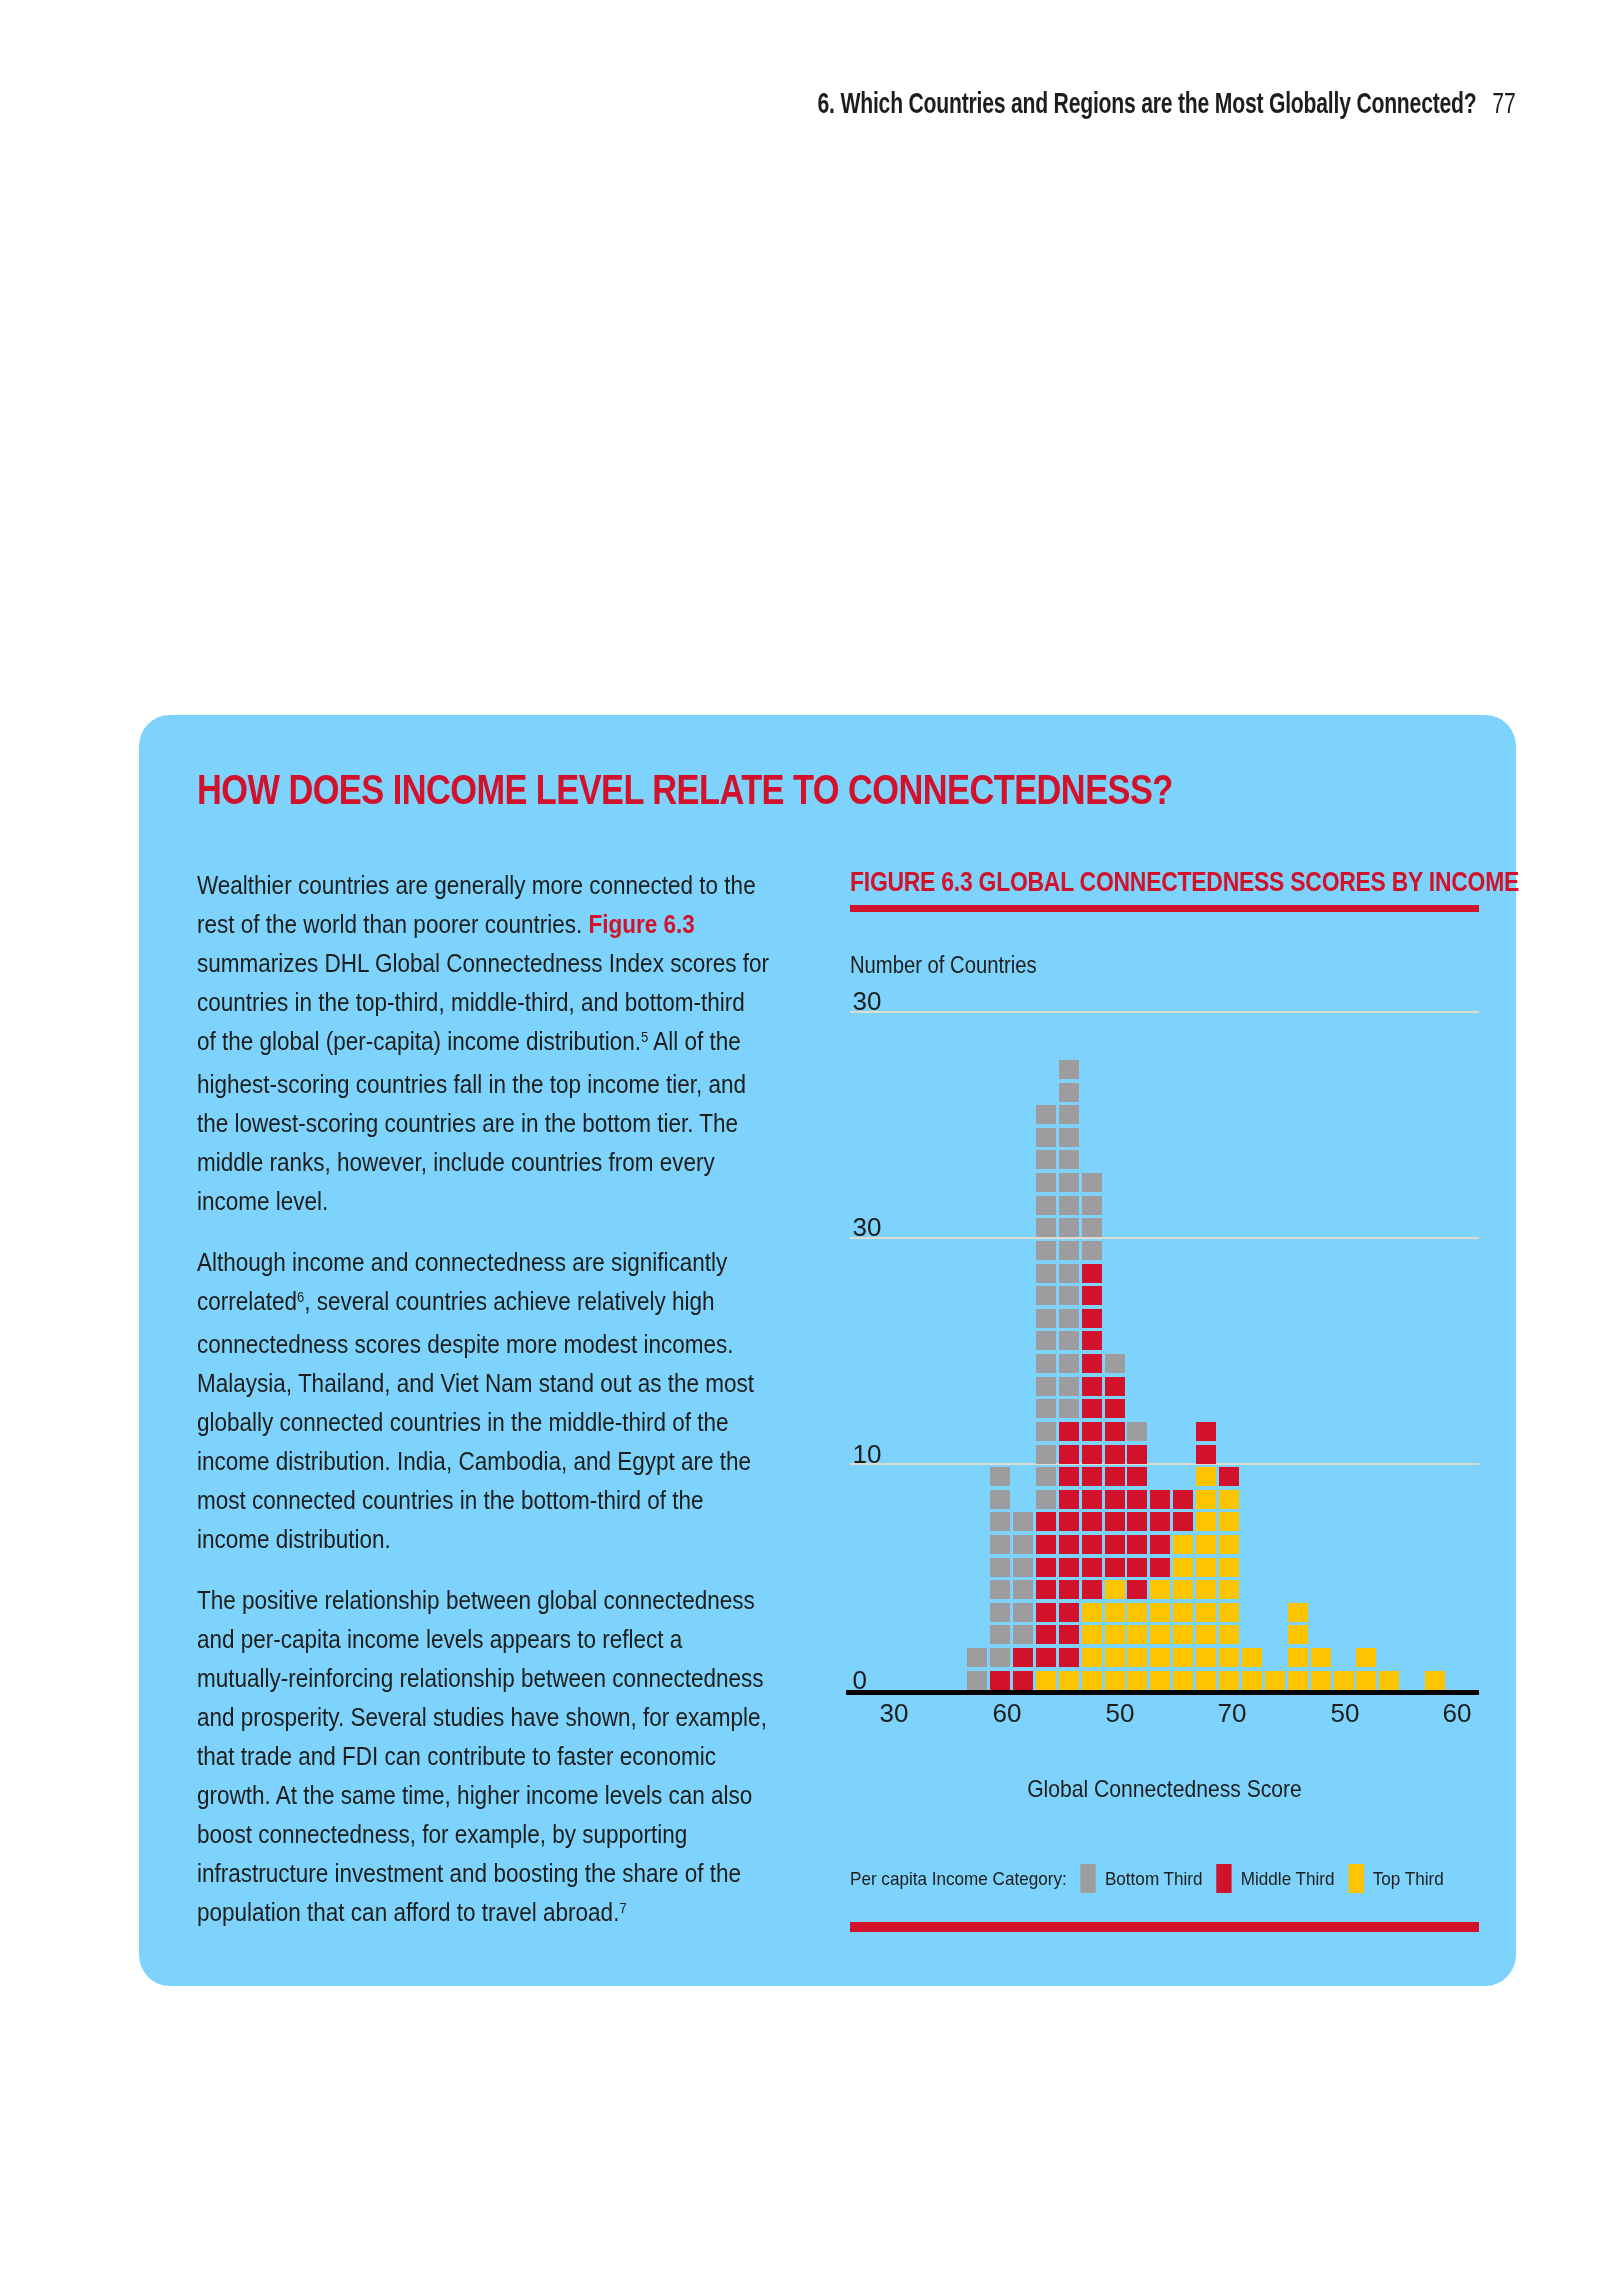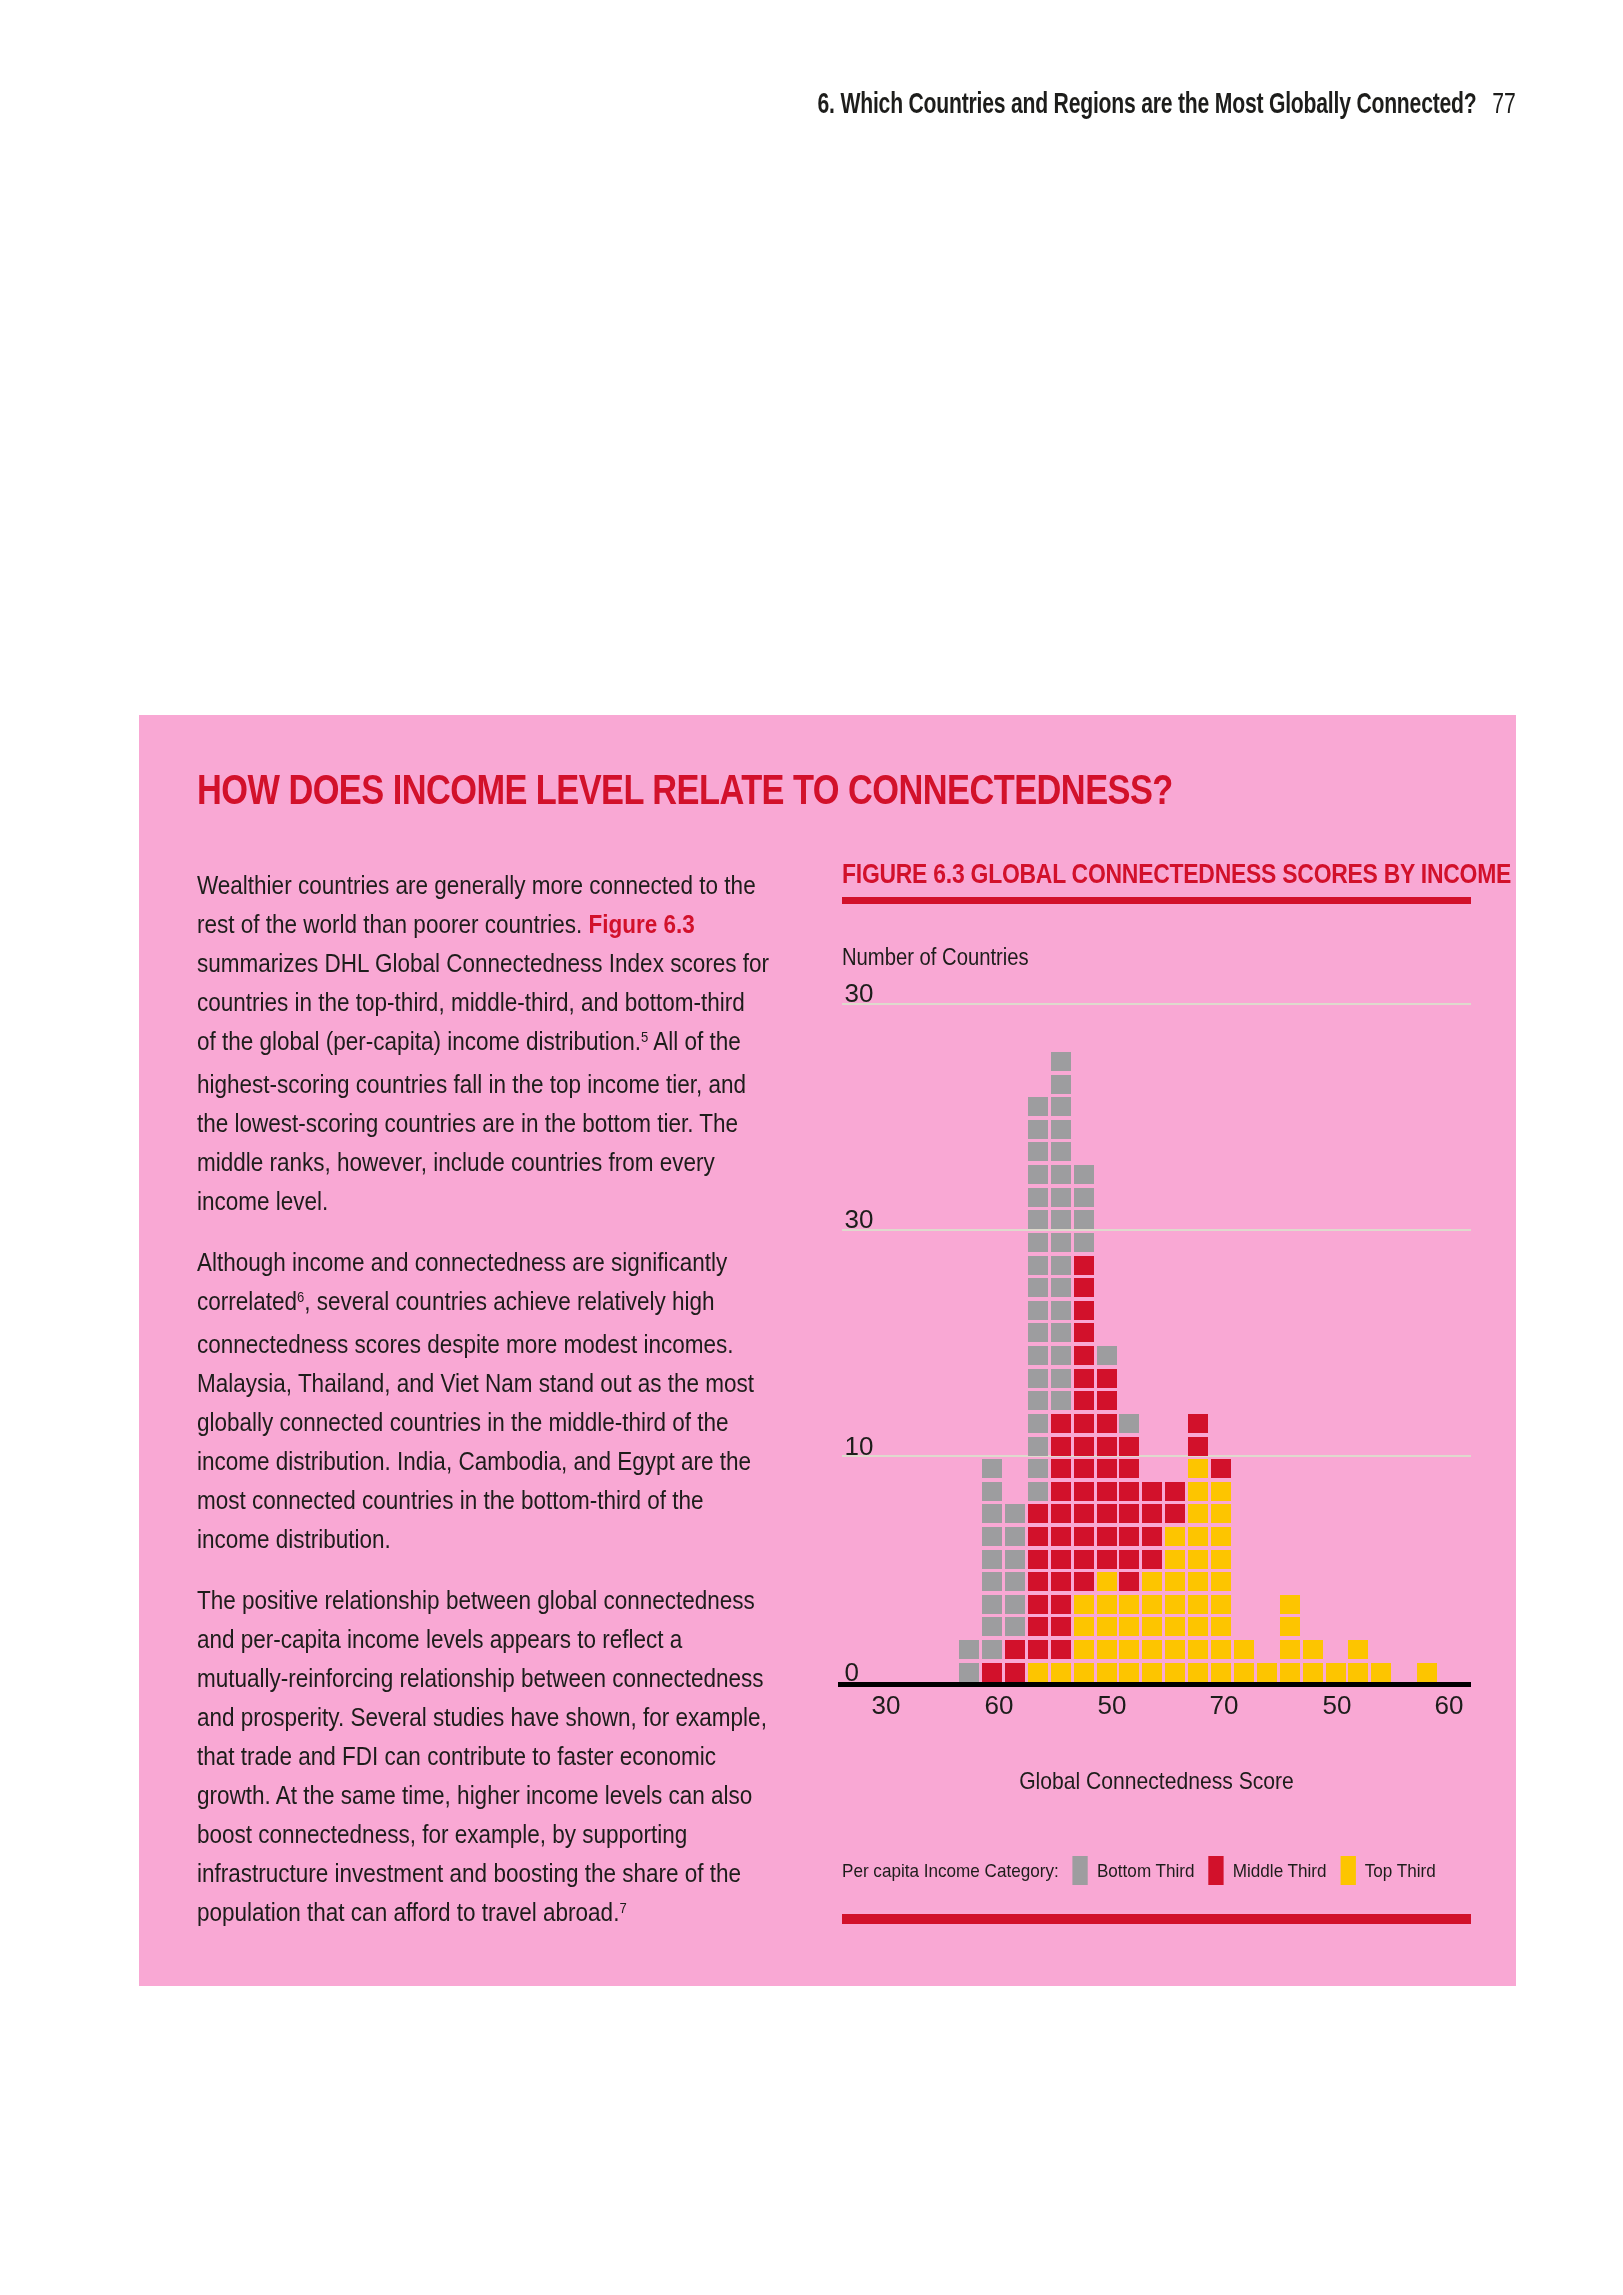--- a/index.html
+++ b/index.html
@@ -14,21 +14,22 @@
     font-size:29.4px; white-space:nowrap;
     transform:scaleX(0.72); transform-origin:100% 50%;
     display:flex; align-items:baseline;
   }
   .ph-title { font-weight:bold; letter-spacing:-0.3px; }
   .ph-num   { font-weight:400; margin-left:22px; }
 
   
   .feature-box {
     position:absolute; left:139px; top:715px; width:1377px; height:1271px;
-    background:#f9a8d4;
+    background:#7dd3fc;
+    border-radius:31px;
   }
   .box-title {
     position:absolute; left:58px; top:50px; margin:0;
     font-size:43px; font-weight:bold; color:#d2112b; white-space:nowrap;
     letter-spacing:-0.7px; transform:scaleX(0.8); transform-origin:0 50%;
   }
 
   
   .body-col {
     position:absolute; left:58px; top:151px; width:636px;
@@ -83,21 +84,21 @@
 
 <section class="feature-box">
   <h1 class="box-title">HOW DOES INCOME LEVEL RELATE TO CONNECTEDNESS?</h1>
 
   <div class="body-col" id="paragraphs">
       <p><span>Wealthier countries are generally more connected to the rest of the world than poorer countries. </span><span class="seg-bold-red">Figure 6.3</span><span> summarizes DHL Global Connectedness Index scores for countries in the top-third, middle-third, and bottom-third of the global (per-capita) income distribution.</span><span class="seg-sup">5</span><span> All of the highest-scoring countries fall in the top income tier, and the lowest-scoring countries are in the bottom tier. The middle ranks, however, include countries from every income level.</span></p>
       <p><span>Although income and connectedness are significantly correlated</span><span class="seg-sup">6</span><span>, several countries achieve relatively high connectedness scores despite more modest incomes. Malaysia, Thailand, and Viet Nam stand out as the most globally connected countries in the middle-third of the income distribution. India, Cambodia, and Egypt are the most connected countries in the bottom-third of the income distribution.</span></p>
       <p><span>The positive relationship between global connectedness and per-capita income levels appears to reflect a mutually-reinforcing relationship between connectedness and prosperity. Several studies have shown, for example, that trade and FDI can contribute to faster economic growth. At the same time, higher income levels can also boost connectedness, for example, by supporting infrastructure investment and boosting the share of the population that can afford to travel abroad.</span><span class="seg-sup">7</span></p>
     </div>
 
-  <figure class="figure" style="margin:0;">
+  <figure class="figure" style="margin:8px;">
     <div class="fig-title">FIGURE 6.3 GLOBAL CONNECTEDNESS SCORES BY INCOME</div>
     <div class="fig-rule top"></div>
     <div class="fig-ylabel">Number of Countries</div>
     <div class="chart" id="chart">
         <div class="gridline" style="top: 27.5px;"></div>
         <div class="y-tick" style="top: 3.3px;">30</div>
         <div class="gridline" style="top: 254px;"></div>
         <div class="y-tick" style="top: 229px;">30</div>
         <div class="gridline" style="top: 480px;"></div>
         <div class="y-tick" style="top: 456px;">10</div>

